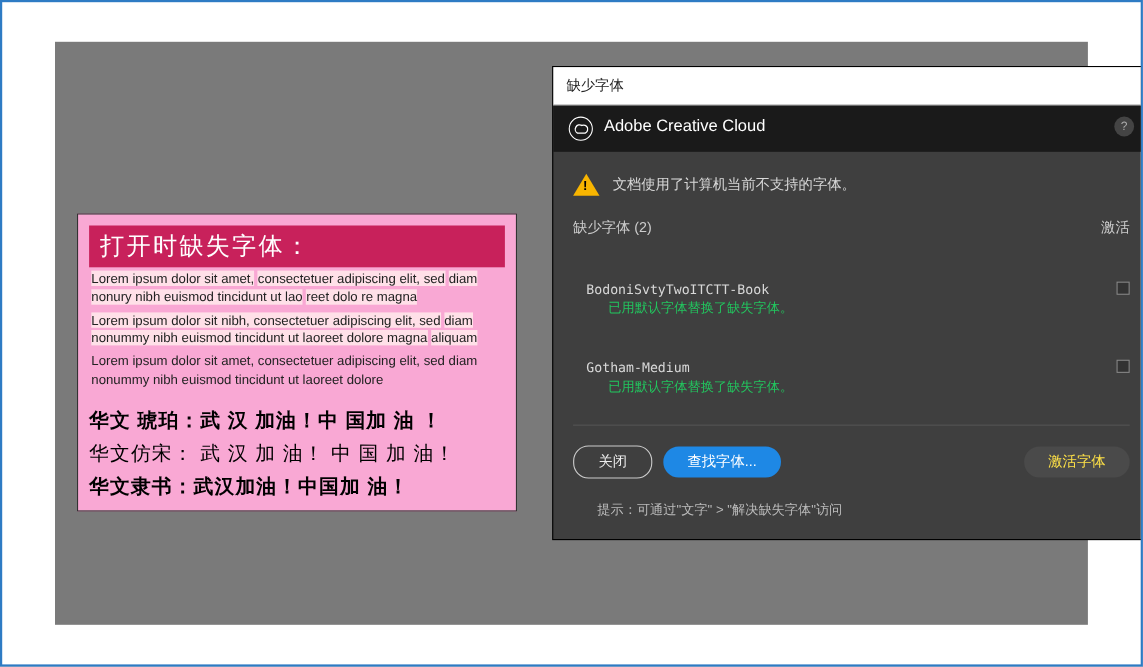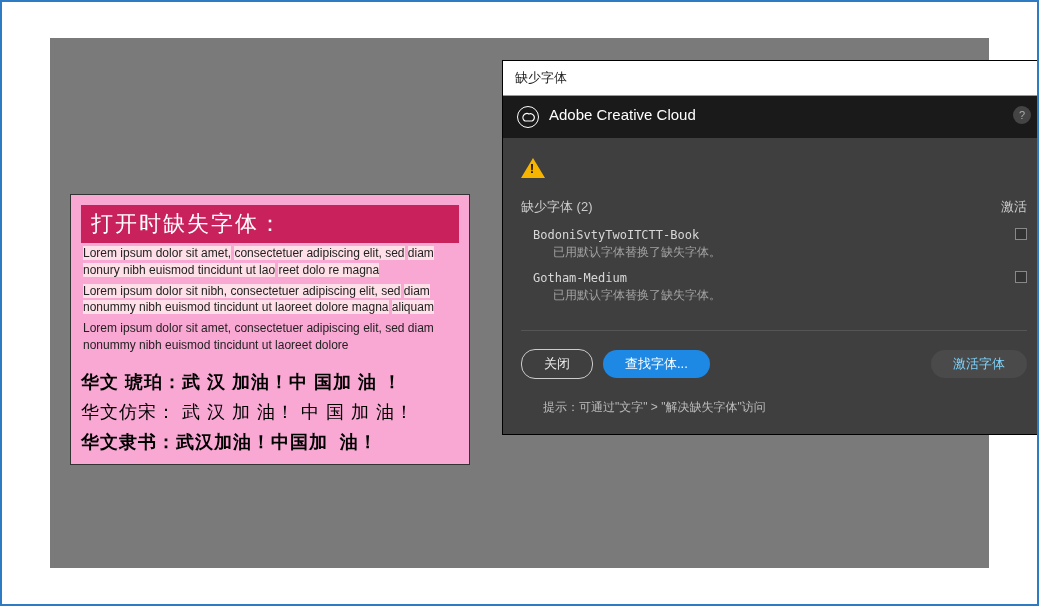--- a/index.html
+++ b/index.html
@@ -48,21 +48,21 @@
   }
   .cn-lines {
     margin-top: 14px;
   }
   .cn-line {
     font-size: 18px;
     margin-top: 6px;
     letter-spacing: 1px;
   }
   .cn-line.bold { font-weight: 900; font-size: 18px; }
-  .cn-line.serif { font-family: Liberation Mono, monospace; font-weight: 700; }
+  .cn-line.serif { font-family: Liberation Sans, sans-serif; font-weight: 700; }
 
   
   .dialog {
     position: absolute;
     left: 452px;
     top: 22px;
     width: 544px;
     background: #3f3f3f;
     color: #d8d8d8;
     border: 1px solid #000;
@@ -126,28 +126,29 @@
     color: #ccc;
     font-size: 13px;
   }
   .dlg-listhead .r { margin-left: auto; }
   .dlg-list {
     padding: 0 18px 8px;
   }
   .font-item {
     padding: 6px 0 4px 12px;
     position: relative;
+    margin-top: 28px;
   }
   .font-item .fname {
     color: #d8d8d8;
     font-family: monospace, sans-serif;
     font-size: 12px;
   }
   .font-item .fmsg {
-    color: #a3a3a3;
+    color: #22c55e;
     font-size: 12px;
     padding-left: 20px;
     padding-top: 2px;
   }
   .font-item .chk {
     position: absolute;
     right: 0;
     top: 6px;
     width: 12px; height: 12px;
     border: 1px solid #888;
@@ -176,21 +177,21 @@
     border: 1px solid #ccc;
     text-align: center;
   }
   .btn-find {
     background: #1e88e5;
     color: #fff;
   }
   .btn-activate-disabled {
     margin-left: auto;
     background: #4a4a4a;
-    color: #7dd3fc;
+    color: #fde047;
     border-radius: 14px;
     padding: 5px 22px;
     font-size: 13px;
   }
   .dlg-footer {
     padding: 0 18px 18px;
     font-size: 12px;
     color: #bbb;
   }
   .footer-row {
@@ -247,20 +248,21 @@
         <svg width="14" height="10" viewBox="0 0 14 10">
             <path d="M4 9 A4 4 0 1 1 8 2 A3 3 0 1 1 11 9 Z" fill="none" stroke="#fff" stroke-width="1.2"></path>
           </svg>
       </span>
       <span>Adobe Creative Cloud</span>
       <span class="help-icon">?</span>
     </div>
 
     <div class="dlg-warning">
       <span class="warn-icon"></span>
+      <span>文档使用了计算机当前不支持的字体。</span>
     </div>
 
     <div class="dlg-listhead">
       <span>缺少字体 (2)</span>
       <span class="r">激活</span>
     </div>
 
     <div class="dlg-list">
       <div class="font-item">
         <div class="fname">BodoniSvtyTwoITCTT-Book</div>

